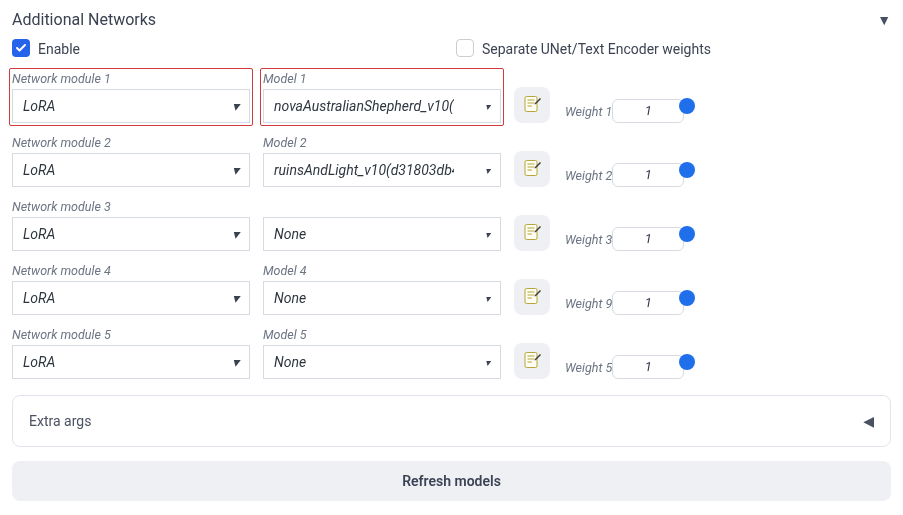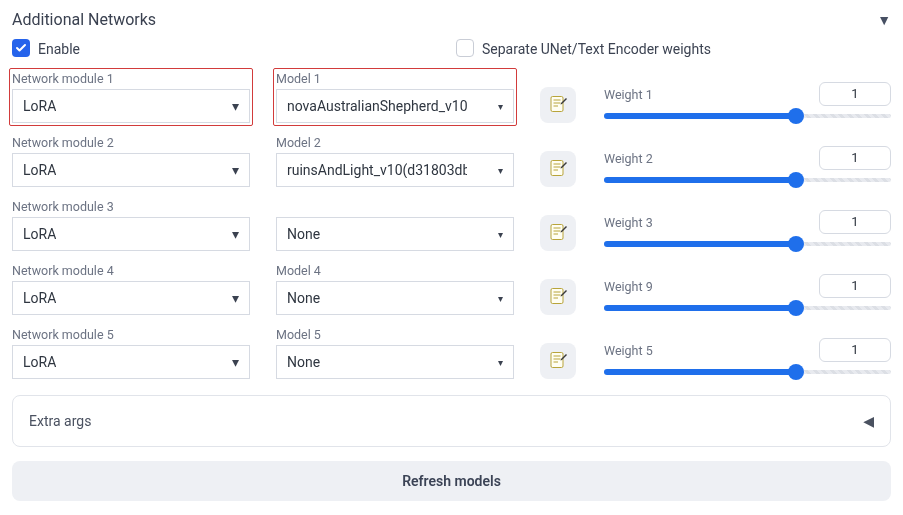--- a/index.html
+++ b/index.html
@@ -9,28 +9,28 @@
   .collapse-icon { font-size: 14px; color: #475063; cursor: pointer; }
   .checkrow { display: flex; align-items: center; gap: 10px; margin-bottom: 14px; }
   .checkrow .group { display: flex; align-items: flex-end; gap: 8px; }
   .chk { width: 18px; height: 18px; border-radius: 4px; display: flex; align-items: center; justify-content: center; }
   .chk.checked { background: #2563eb; }
   .chk.checked svg { stroke: #fff; }
   .chk.unchecked { background: #fff; border: 1.5px solid #c9cdd6; }
   .chk-label { color: #3c4352; }
   .spacer { flex: 1; }
   .rows { display: flex; flex-direction: column; gap: 12px; }
-  .row { display: grid; grid-template-columns: 238px 238px 38px 1fr; gap: 26px; align-items: flex-end; }
+  .row { display: grid; grid-template-columns: 238px 238px 38px 1fr; gap: 13px; align-items: flex-end; font-style: italic; }
   .field { display: flex; flex-direction: column; gap: 3px; position: relative; }
   .field.highlight { outline: 1px solid #d23b3b; outline-offset: 0; padding: 2px; margin: -2px; border-radius: 1px;}
   .flabel { font-size: 12.5px; color: #6c7383; }
   .select { height: 34px; border: 1px solid #d6dae2; border-radius: 0; background: #fff; display: flex; align-items: center; padding: 0 10px; justify-content: space-between; cursor: pointer; color: #2f3640; font-size: 14px;}
   .select .caret { color: #3b4250; }
   .editbtn { width: 36px; height: 36px; border-radius: 8px; background: #eef0f4; display: flex; align-items: center; justify-content: center; cursor: pointer; }
-  .weight { display: flex; flex-direction: column; gap: 3px; }
+  .weight { display: flex; flex-direction: row; gap: 3px; }
   .weight-top { display: flex; justify-content: space-between; align-items: center; }
   .wlabel { font-size: 12.5px; color: #6c7383; }
   .wval { width: 72px; height: 24px; border: 1px solid #d6dae2; border-radius: 6px; font-size: 13px; text-align: center; line-height: 22px; color: #2f3640; background: #fff;}
   .slider { position: relative; height: 14px; display: flex; align-items: center; }
   .track { width: 100%; height: 4px; background: repeating-linear-gradient(45deg,#dcdfe5,#dcdfe5 3px,#e8eaef 3px,#e8eaef 6px); border-radius: 2px; }
   .fill { position: absolute; left: 0; height: 6px; background: #1f6feb; border-radius: 3px; }
   .thumb { position: absolute; width: 16px; height: 16px; background: #1f6feb; border-radius: 50%; top: -1px; transform: translateX(-50%); }
   .extra { margin-top: 16px; height: 52px; border: 1px solid #e1e4ea; border-radius: 8px; display: flex; align-items: center; justify-content: space-between; padding: 0 16px; cursor: pointer; color: #4a5160;}
   .refresh { margin-top: 14px; height: 40px; border-radius: 8px; background: #eef0f4; display: flex; align-items: center; justify-content: center; font-weight: 600; color: #3b4355; cursor: pointer; }
   .sel-text { max-width: 180px; white-space: nowrap; overflow: hidden; }

